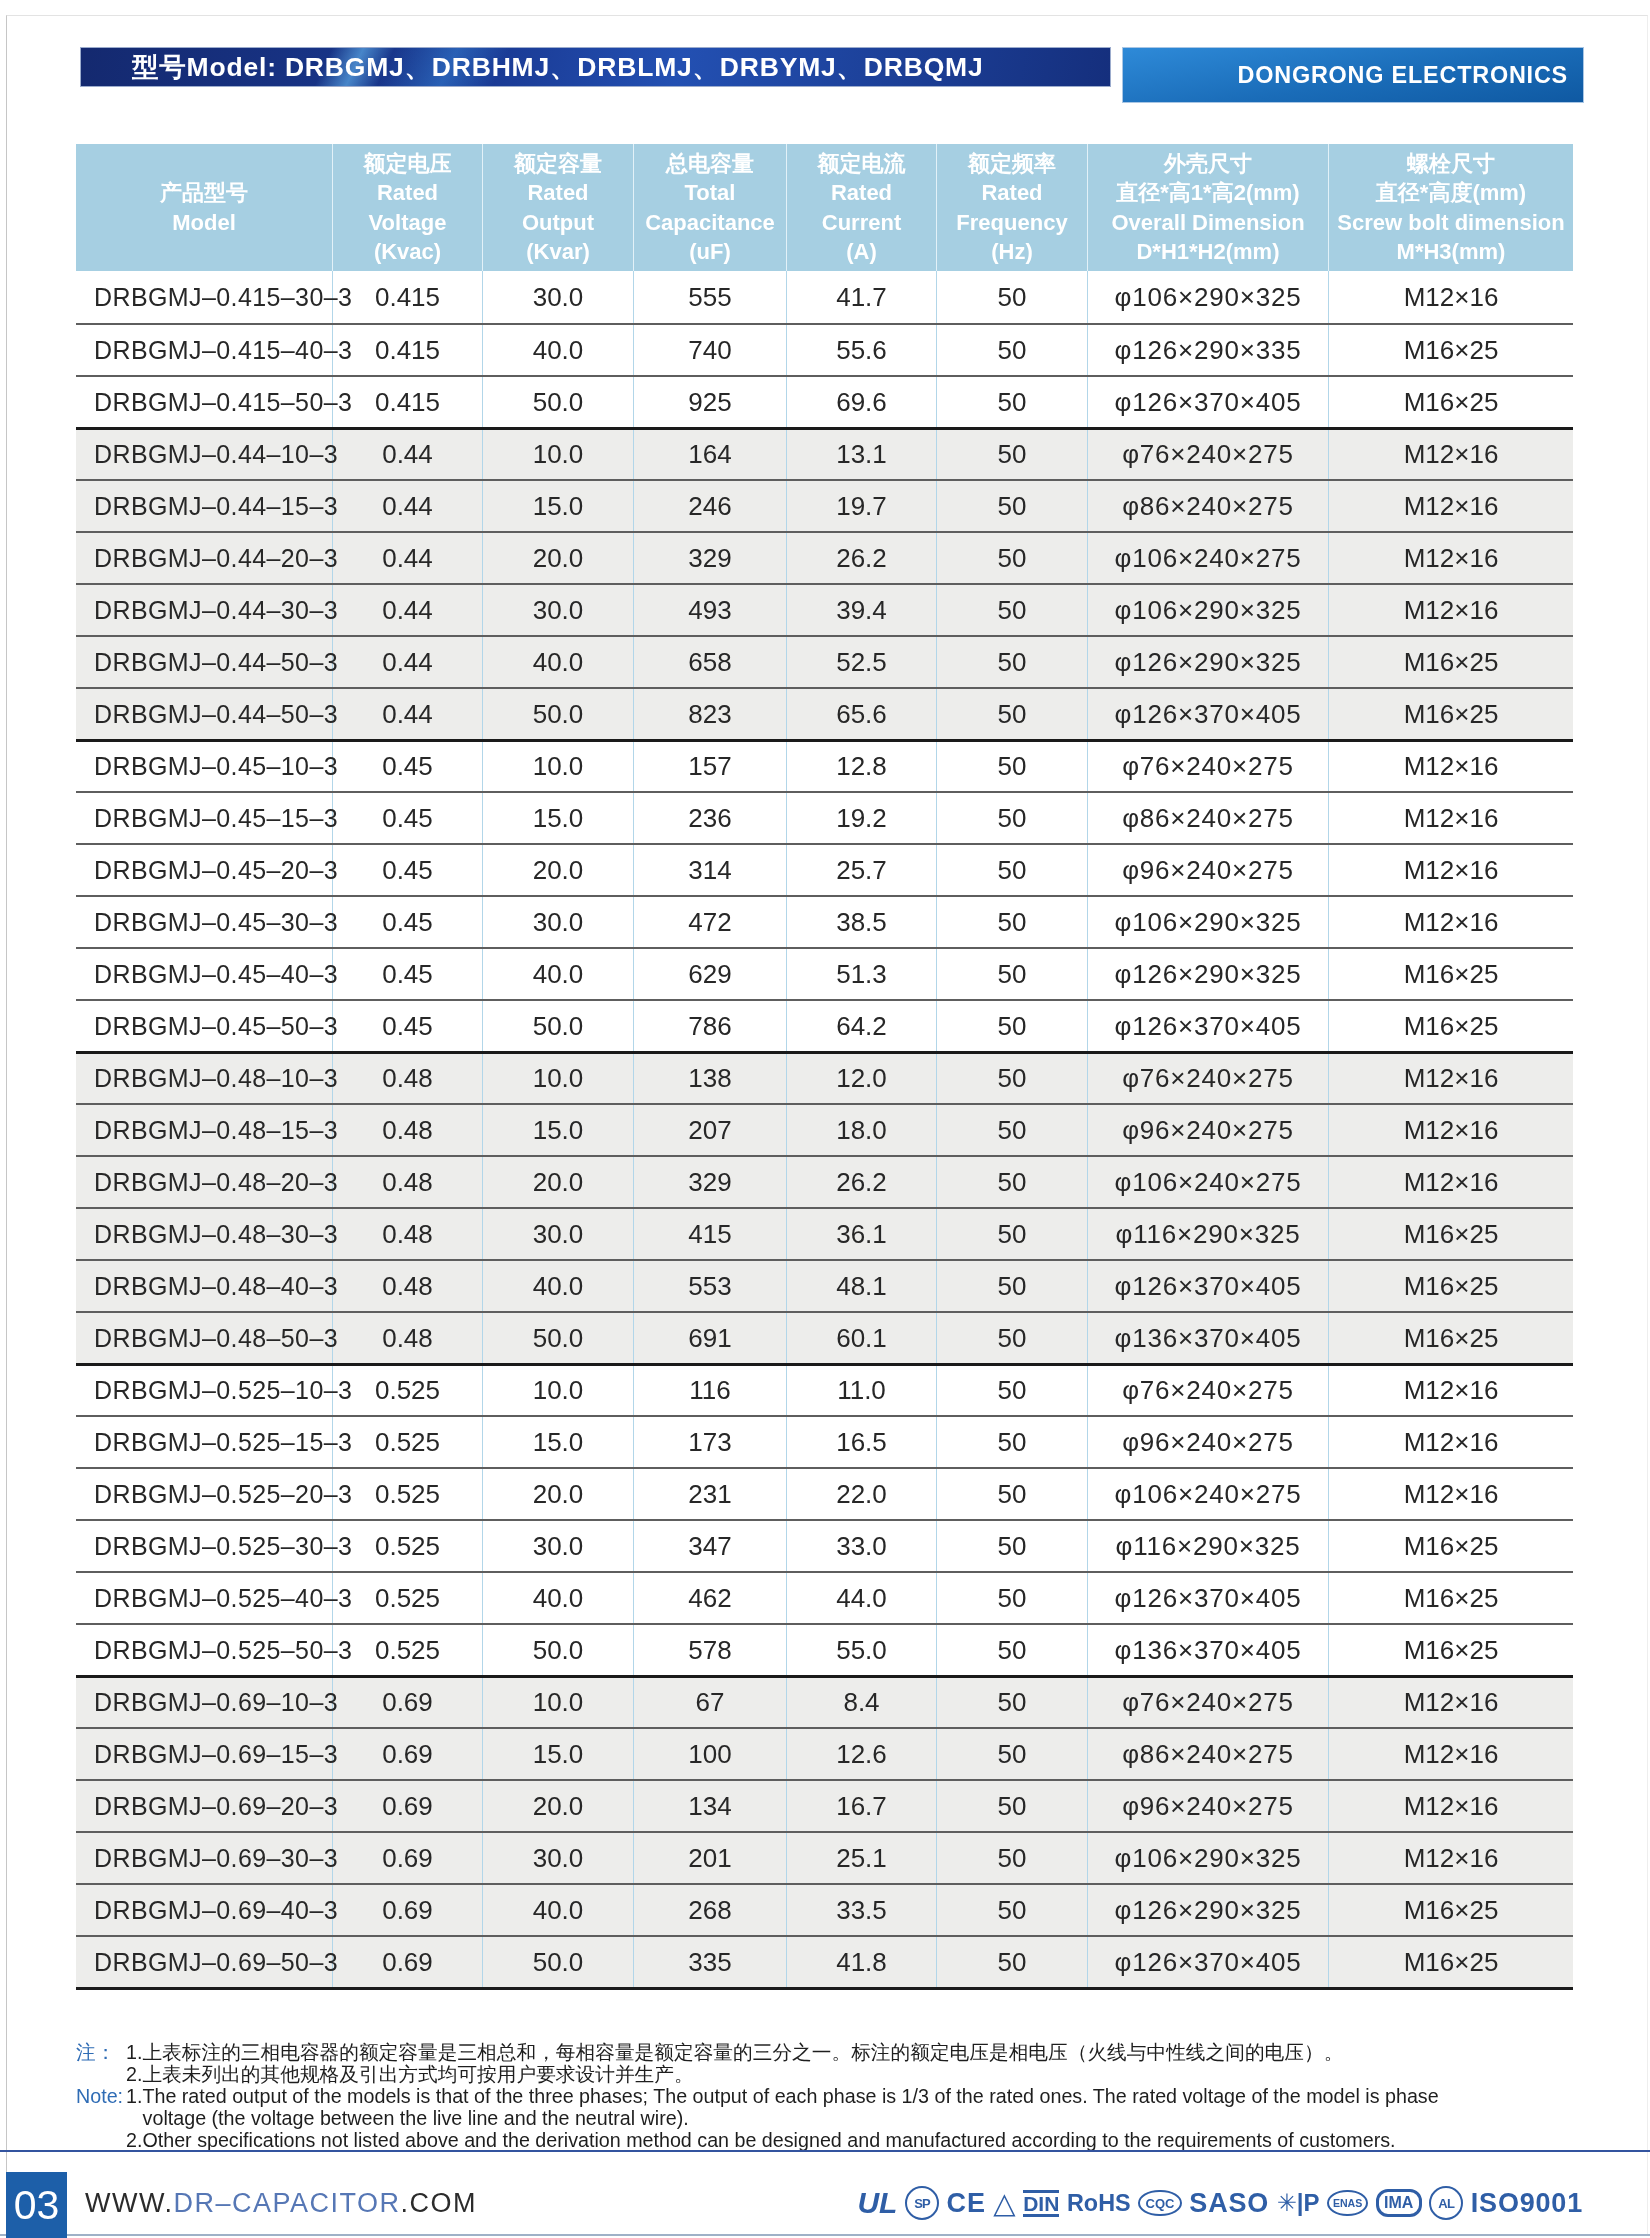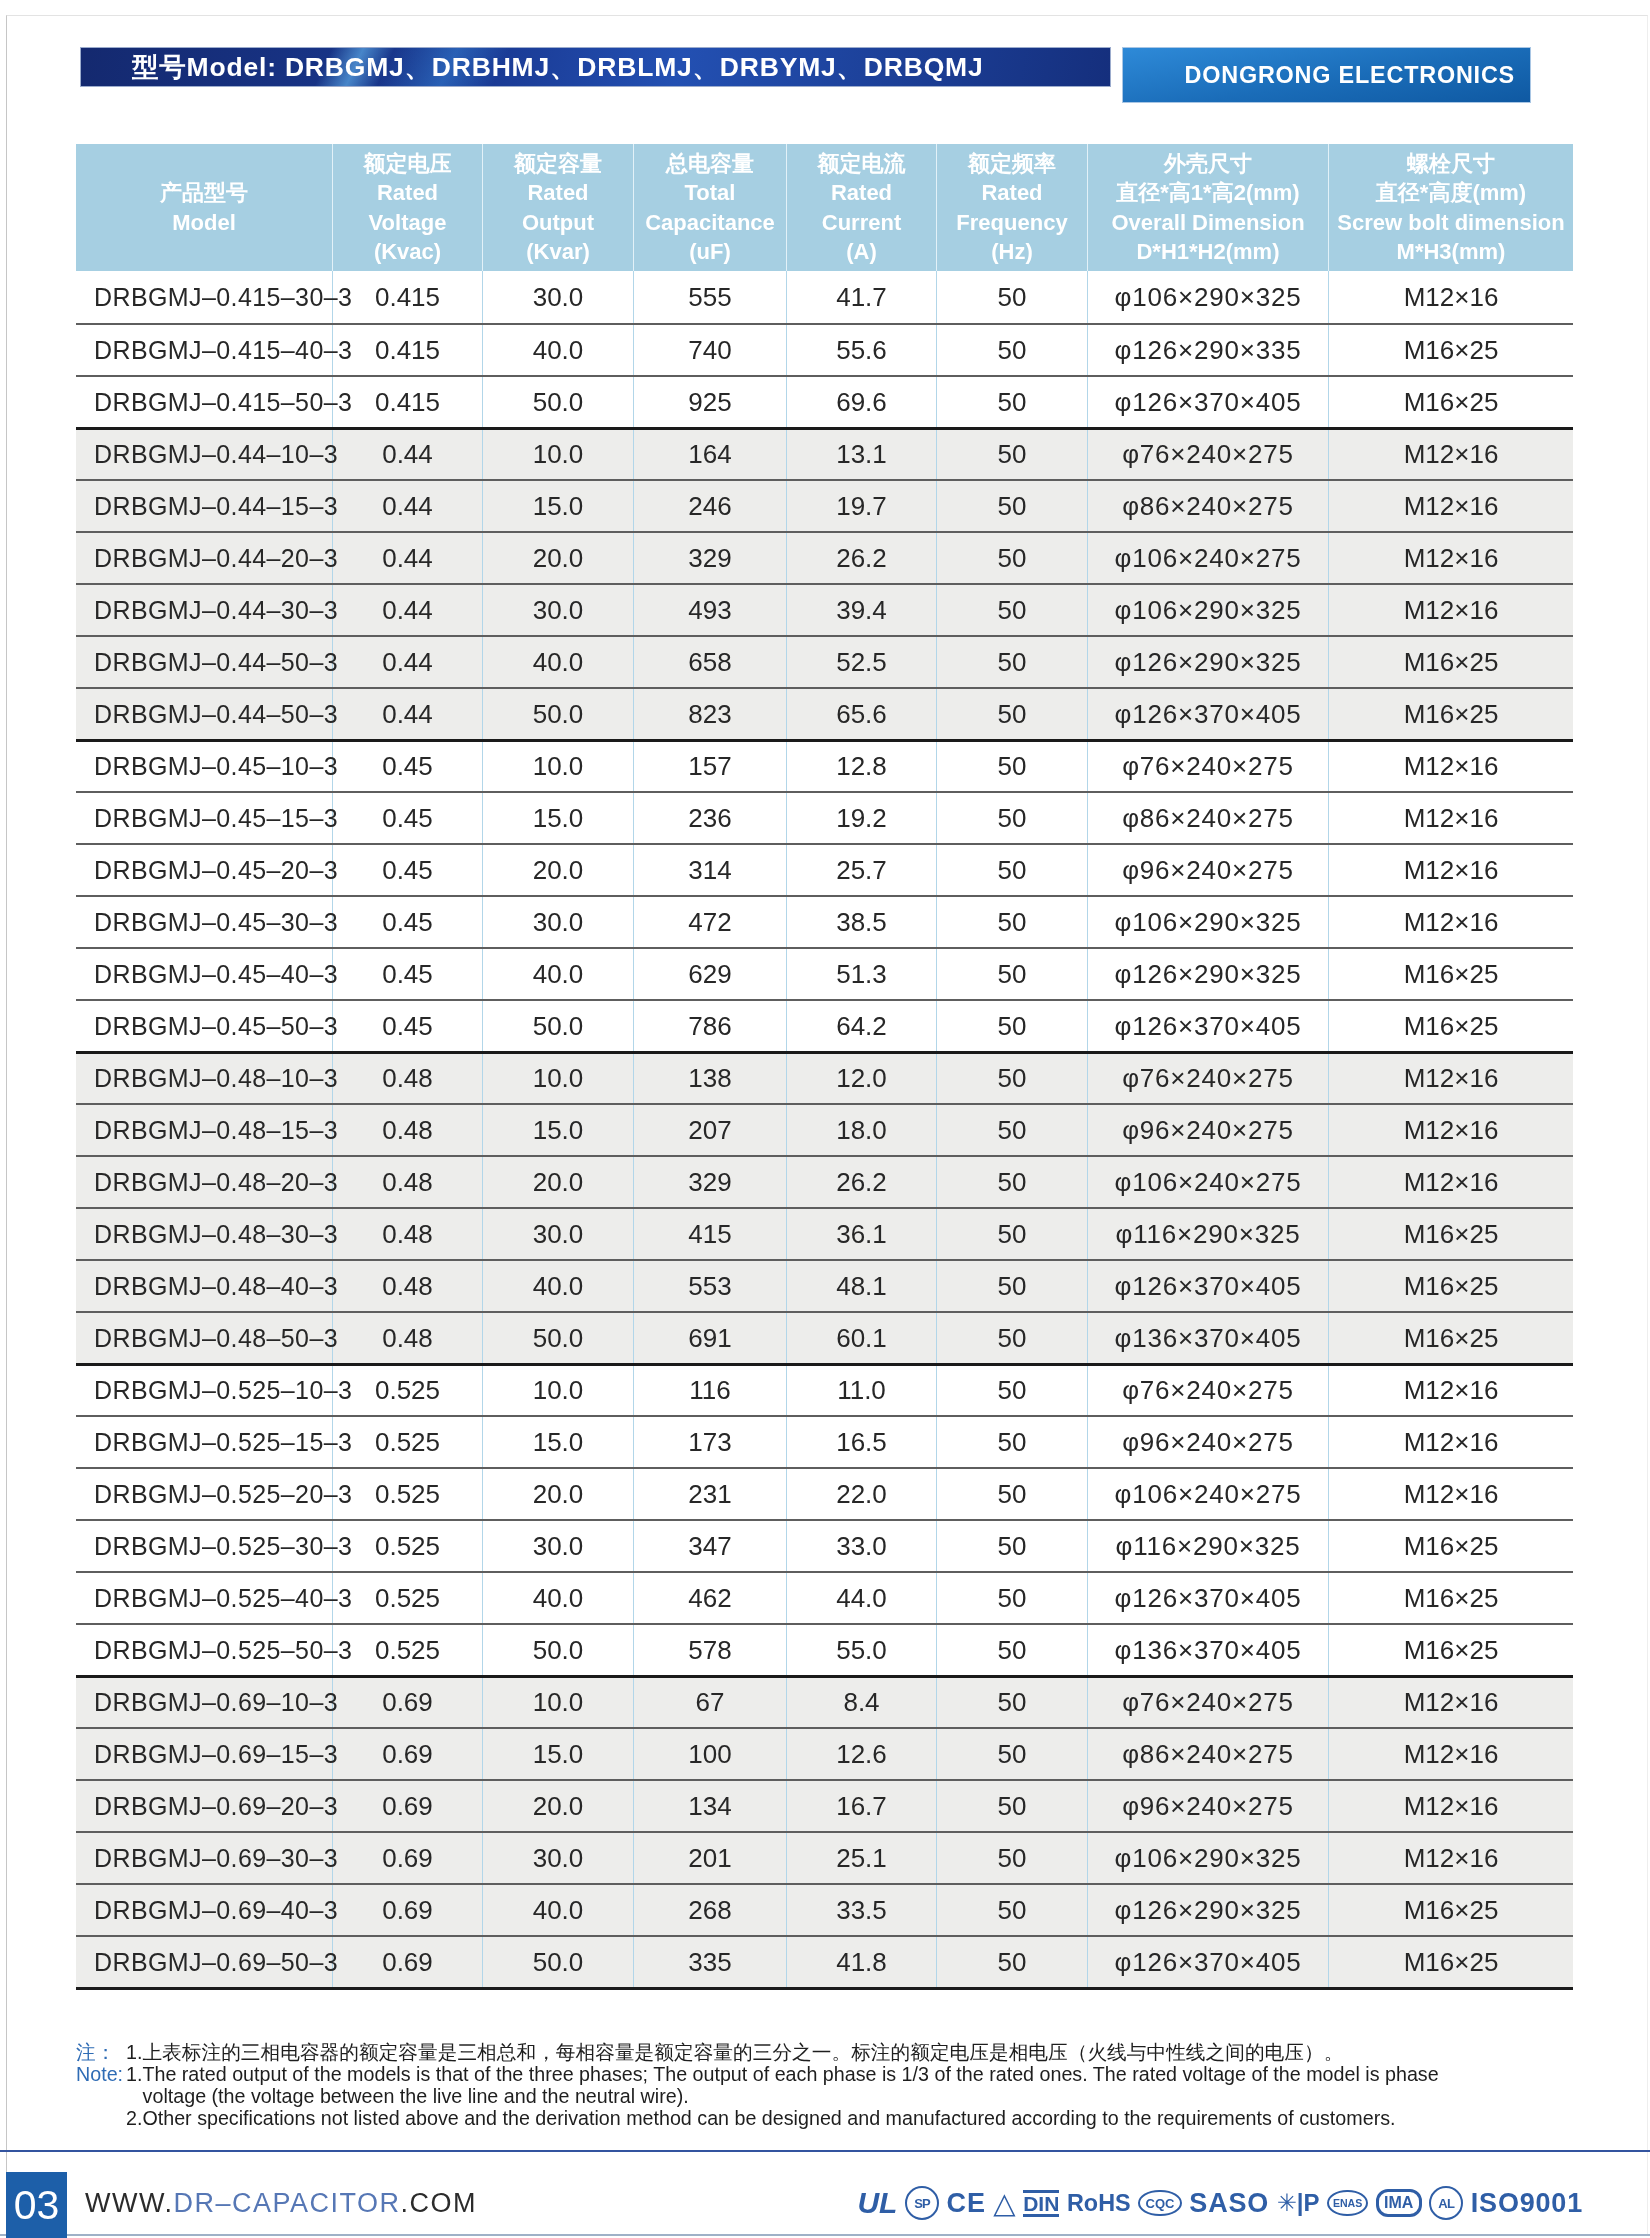--- a/index.html
+++ b/index.html
@@ -10,21 +10,21 @@
 
   
   .banner{position:absolute;left:80px;top:47px;width:1031px;height:40px;box-sizing:border-box;
        border:1.5px solid #9caccd;
        background:
          linear-gradient(115deg, rgba(255,255,255,0) 24%, rgba(110,200,255,.55) 27%, rgba(255,255,255,0) 30%,
                          rgba(70,170,250,.35) 36%, rgba(255,255,255,0) 41%),
          linear-gradient(100deg,#14296f 0%,#1a3a94 40%,#2350b2 58%,#152f7d 100%);
        display:flex;align-items:center;padding-left:51px;}
   .banner-text{color:#fff;font-size:26.5px;font-weight:bold;letter-spacing:0.8px;}
-  .brand{position:absolute;left:1122px;top:47px;width:409px;height:56px;box-sizing:border-box;
+  .brand{position:absolute;left:1122px;top:47px;width:462px;height:56px;box-sizing:border-box;
        border:1.5px solid #a9c6e4;
        background:linear-gradient(170deg,#2e8ad8 0%,#1a6cb8 55%,#0f59a2 100%);
        display:flex;align-items:center;justify-content:flex-end;padding-right:15px;}
   .brand-text{color:#fff;font-size:23.4px;font-weight:bold;letter-spacing:0.8px;}
 
   
   .spec-table{position:absolute;left:76px;top:144px;width:1497px;}
   .thead{display:flex;height:127px;background:#a6cfe2;}
   .hcell{display:flex;flex-direction:column;justify-content:center;align-items:center;text-align:center;
        color:#fff;font-weight:bold;font-size:22px;line-height:29.5px;
@@ -466,20 +466,24 @@
       </div>
     </div>
 </div>
 
 <div class="notes">
   <div class="nrow">
     <span class="nlabel">注：</span>
     <span class="ntext">1.上表标注的三相电容器的额定容量是三相总和，每相容量是额定容量的三分之一。标注的额定电压是相电压（火线与中性线之间的电压）。</span>
   </div>
   <div class="nrow">
+    <span class="nlabel"></span>
+    <span class="ntext">2.上表未列出的其他规格及引出方式均可按用户要求设计并生产。</span>
+  </div>
+  <div class="nrow">
     <span class="nlabel">Note:</span>
     <span class="ntext">1.The rated output of the models is that of the three phases; The output of  each phase is 1/3 of the rated ones. The rated voltage of the model is phase</span>
   </div>
   <div class="nrow">
     <span class="nlabel"></span>
     <span class="ntext indent">voltage (the voltage between the live line and the neutral wire).</span>
   </div>
   <div class="nrow">
     <span class="nlabel"></span>
     <span class="ntext">2.Other specifications not listed above and the derivation method can be designed and manufactured according to the requirements of customers.</span>

